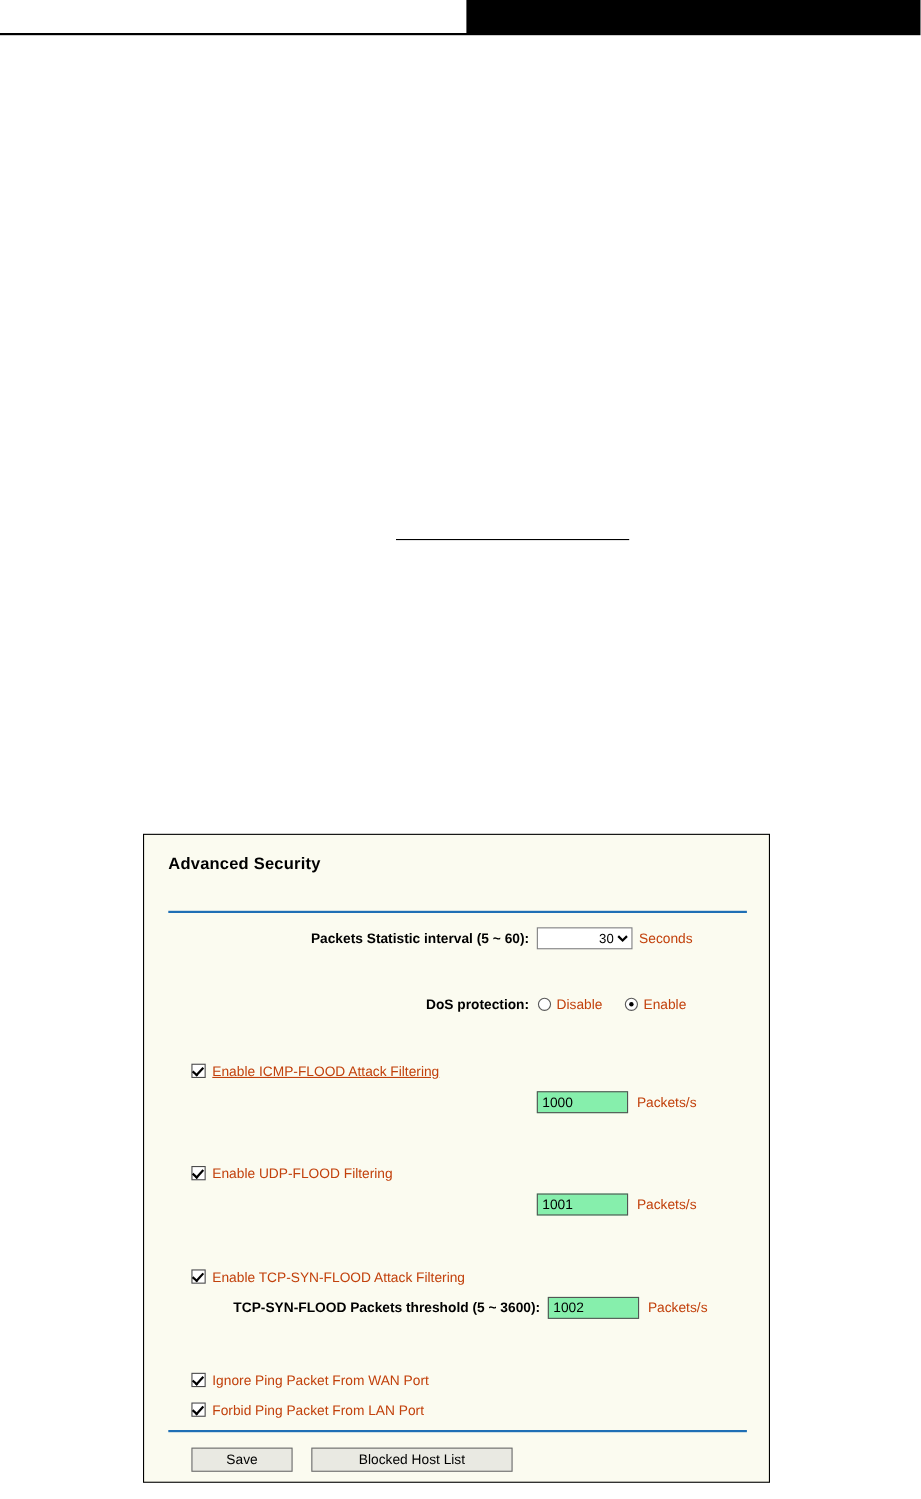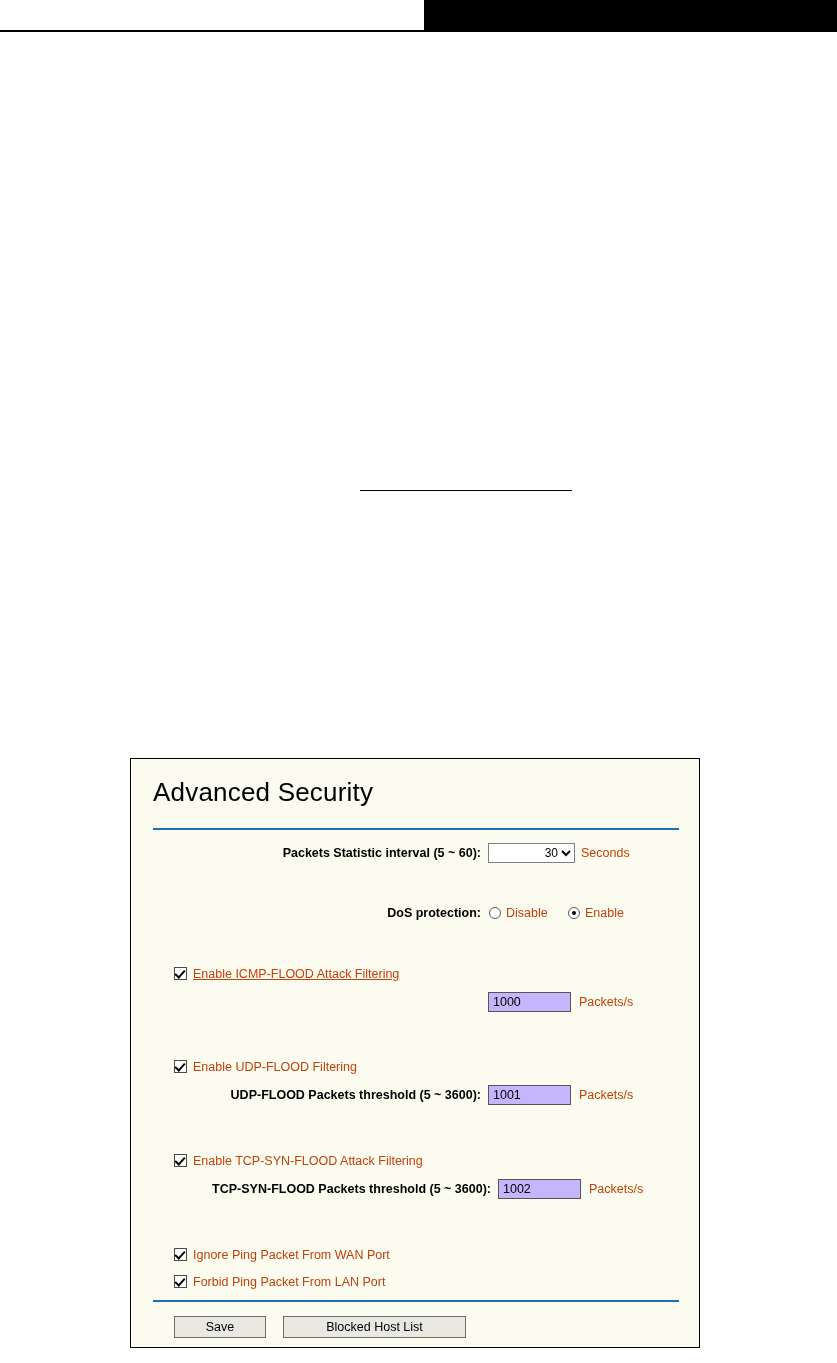--- a/index.html
+++ b/index.html
@@ -51,22 +51,22 @@
     width: 570px;
     height: 590px;
     background: #fbfbf0;
     border: 1px solid #000000;
     box-sizing: border-box;
   }
   .panel-title {
     position: absolute;
     left: 22px;
     top: 18px;
-    font-size: 26px;
-    font-weight: normal;
+    font-size: 15px;
+    font-weight: bold;
     color: #000000;
     letter-spacing: 0.2px;
   }
   .hr-blue {
     position: absolute;
     left: 22px;
     width: 526px;
     height: 2px;
     background: #1f6fb5;
   }
@@ -108,21 +108,21 @@
     text-align: right;
   }
 
   input.ui-text {
     position: absolute;
     font-family: "Liberation Sans", sans-serif;
     font-size: 12.5px;
     height: 20px;
     box-sizing: border-box;
     border: 1px solid #545454;
-    background: #c4b5fd;
+    background: #86efac;
     color: #000000;
     padding-left: 4px;
   }
 
   .chk {
     position: absolute;
     width: 13px;
     height: 13px;
     border: 1px solid #4a4a4a;
     background: #ffffff;
@@ -210,21 +210,20 @@
     <input class="ui-text" style="left: 357px; top: 1px; width: 83px;" value="1000">
     <span class="lbl-plain" style="left:448px; top:4px;">Packets/s</span>
   </div>
 
   <div class="row" style="top:298px;">
     <span class="chk checked" style="left:43px; top:3px;"></span>
     <span class="lbl-plain" style="left:62px; top:3px;">Enable UDP-FLOOD Filtering</span>
   </div>
 
   <div class="row" style="top:325px;">
-    <span class="lbl-right" style="left:20px; top:4px; width:330px;">UDP-FLOOD Packets threshold (5 ~ 3600):</span>
     <input class="ui-text" style="left: 357px; top: 1px; width: 83px;" value="1001">
     <span class="lbl-plain" style="left:448px; top:4px;">Packets/s</span>
   </div>
 
   <div class="row" style="top:392px;">
     <span class="chk checked" style="left:43px; top:3px;"></span>
     <span class="lbl-plain" style="left:62px; top:3px;">Enable TCP-SYN-FLOOD Attack Filtering</span>
   </div>
 
   <div class="row" style="top:419px;margin-left:10px;">

